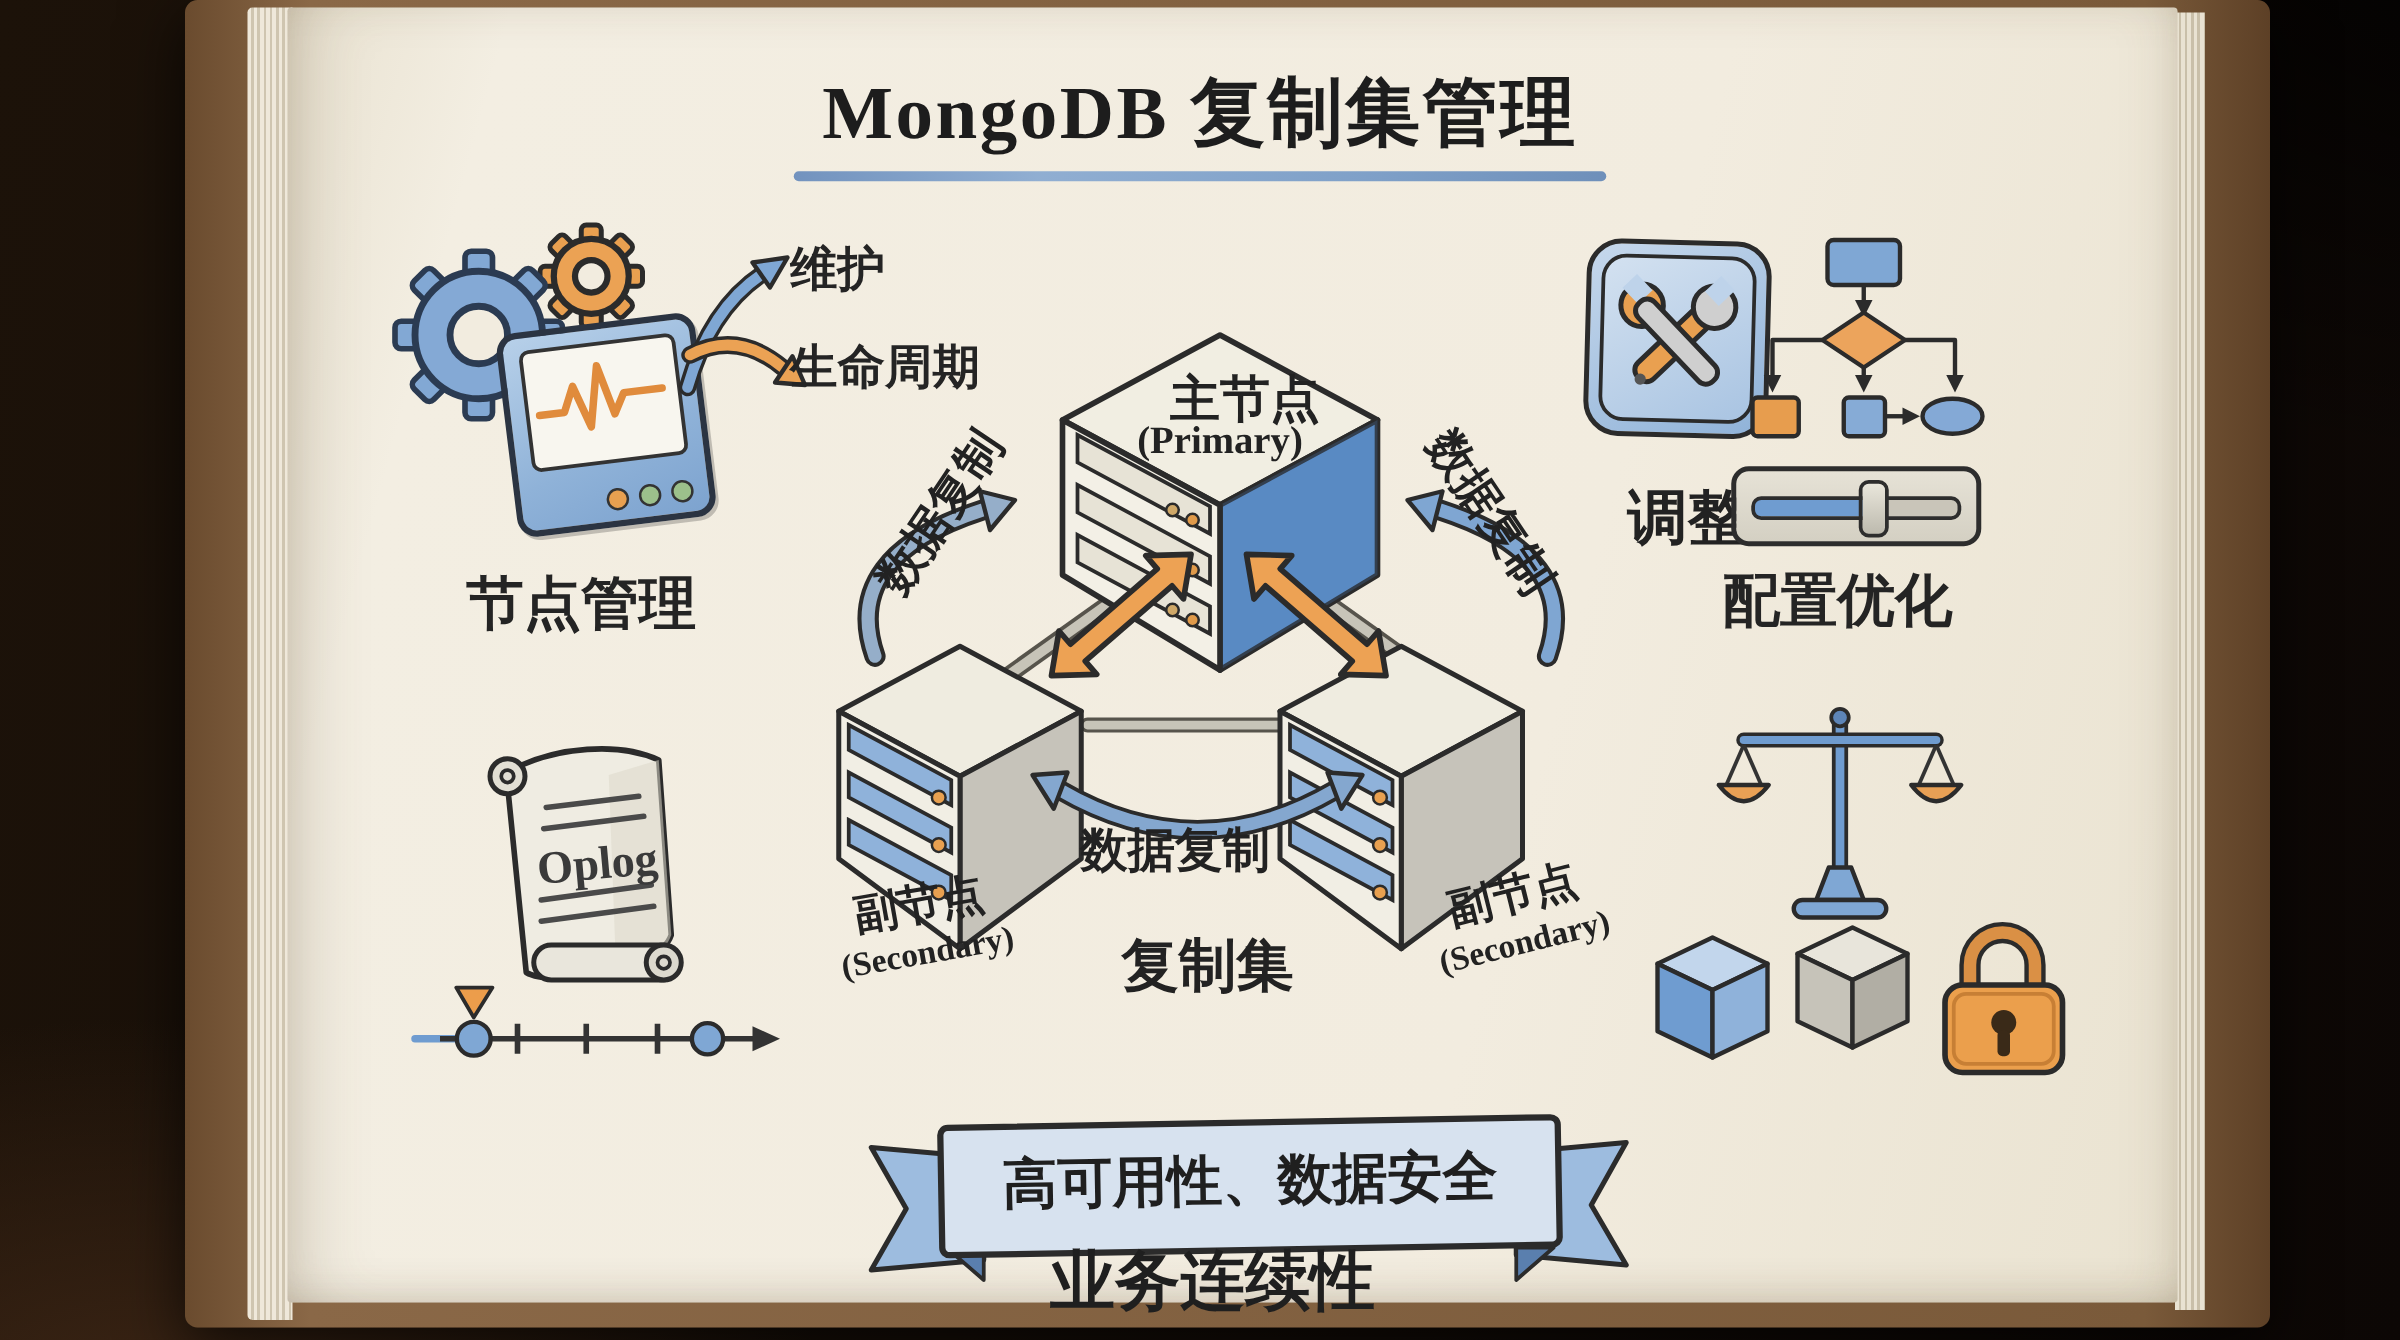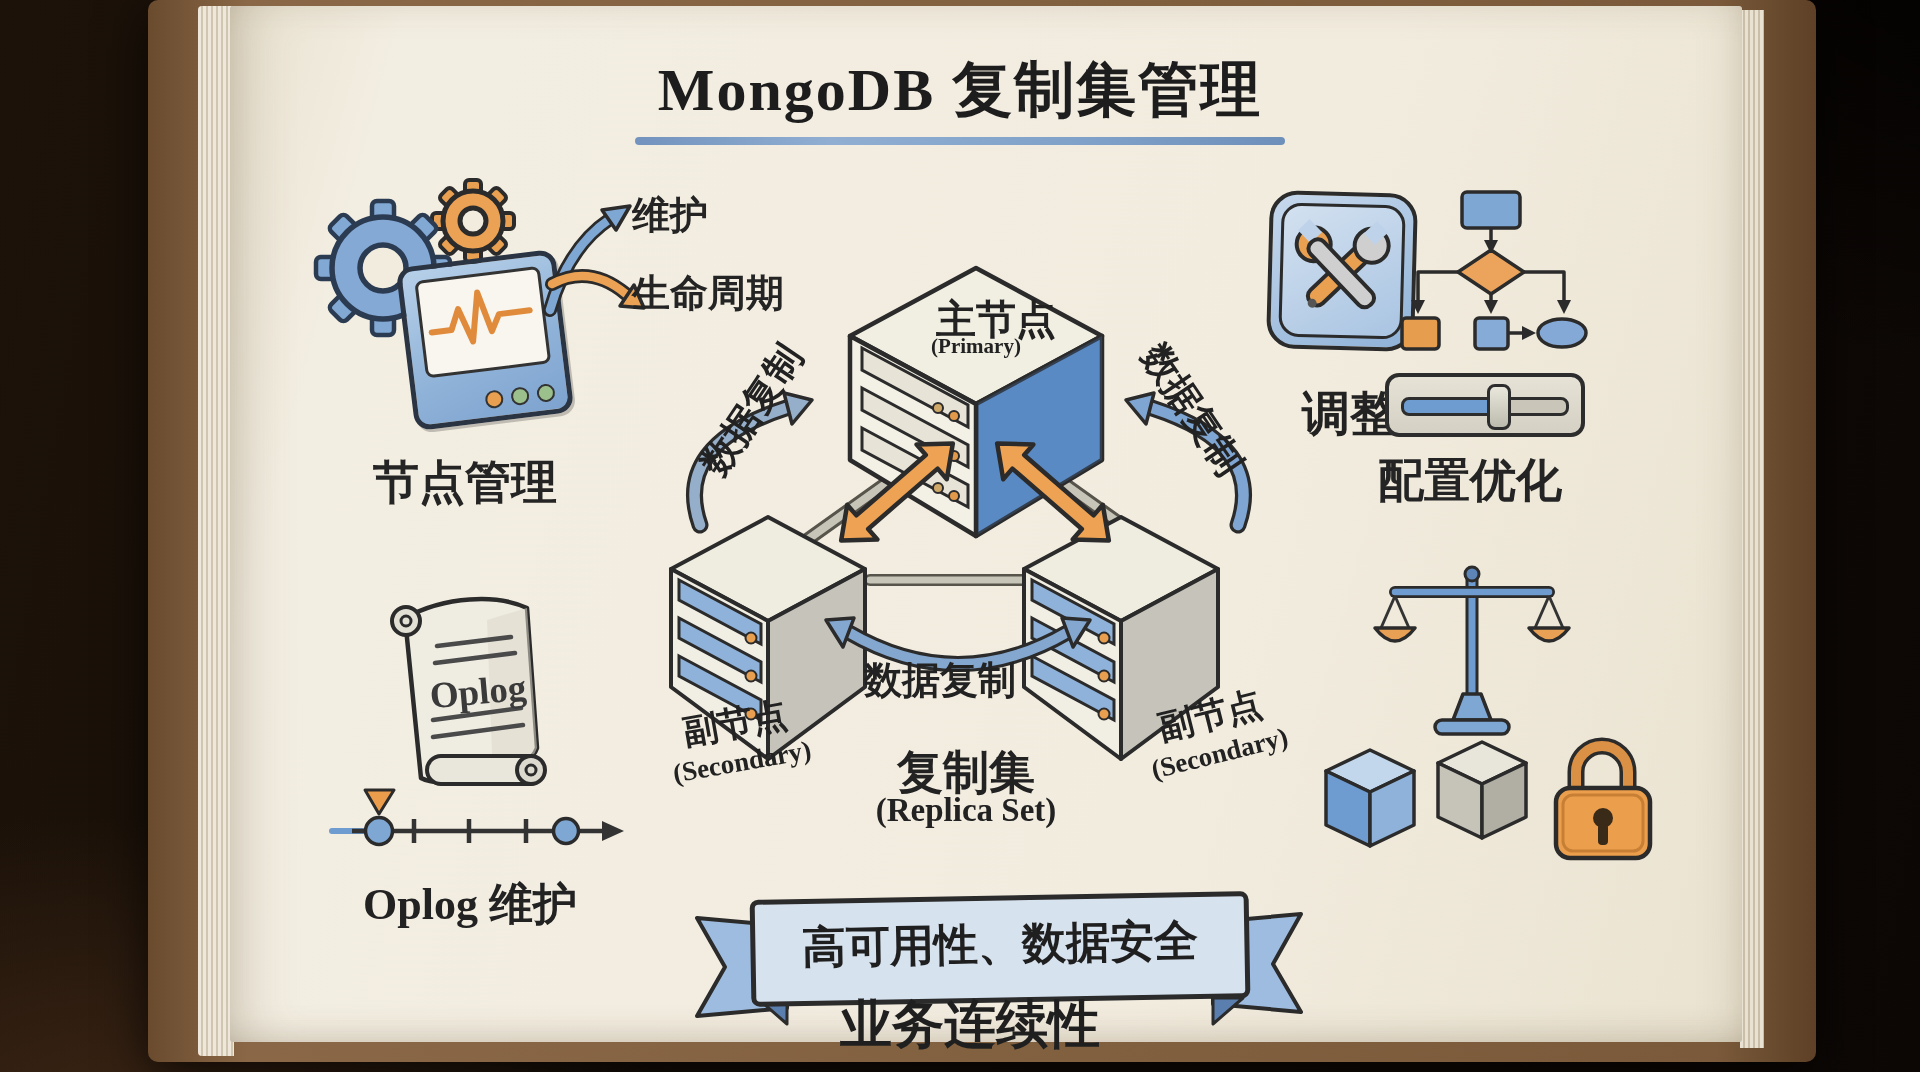--- a/index.html
+++ b/index.html
@@ -142,21 +142,21 @@
     <g stroke="#2b2b2b" stroke-width="2">
       <circle cx="98" cy="146" r="5" fill="#cfa868"></circle>
         <circle cx="114" cy="154" r="5" fill="#e09a4a"></circle>
       <circle cx="98" cy="186" r="5" fill="#cfa868"></circle>
         <circle cx="114" cy="194" r="5" fill="#e09a4a"></circle>
       <circle cx="98" cy="226" r="5" fill="#cfa868"></circle>
         <circle cx="114" cy="234" r="5" fill="#e09a4a"></circle>
     </g>
   </svg>
   <div class="t ctext" style="left:896px;top:292px;width:200px;font-size:40px;">主节点</div>
-  <div class="t ctext" style="left:876px;top:334px;width:200px;font-size:21px;">(Primary)</div>
+  <div class="t ctext" style="left:876px;top:334px;width:200px;font-size:31px;">(Primary)</div>
 
   <svg style="left:663px;top:512px;" width="210" height="252" viewBox="0 0 210 252">
     <path d="M105 5 L202 57 L105 109 L8 57 Z" fill="#efece0" stroke="#2b2b2b" stroke-width="4" stroke-linejoin="round"></path>
     <path d="M105 109 L202 57 L202 175 L105 247 Z" fill="#c6c3ba" stroke="#2b2b2b" stroke-width="4" stroke-linejoin="round"></path>
     <path d="M8 57 L105 109 L105 247 L8 175 Z" fill="#f1eee4" stroke="#2b2b2b" stroke-width="4" stroke-linejoin="round"></path>
     <g stroke="#2b2b2b" stroke-width="3" fill="#8fb2da">
       <path d="M16 68 L98 112 L98 132 L16 88 Z"></path>
       <path d="M16 106 L98 150 L98 170 L16 126 Z"></path>
       <path d="M16 144 L98 188 L98 208 L16 164 Z"></path>
     </g>
@@ -212,21 +212,20 @@
   <div style="position:absolute;left:628px;top:700px;width:220px;text-align:center;transform:rotate(-10deg);">
     <div class="t" style="position:static;font-size:35px;">副节点</div>
     <div class="t" style="position:static;font-size:27px;">(Secondary)</div>
   </div>
   <div style="position:absolute;left:1104px;top:692px;width:220px;text-align:center;transform:rotate(-14deg);">
     <div class="t" style="position:static;font-size:35px;">副节点</div>
     <div class="t" style="position:static;font-size:27px;">(Secondary)</div>
   </div>
 
   <div class="t ctext" style="left:846px;top:742px;width:240px;font-size:46px;">复制集</div>
-  <div class="t ctext" style="left:826px;top:792px;width:280px;font-size:33px;">(Replica Set)</div>
 
   <div class="tools">
     <div class="inner"></div>
     <svg style="left:0;top:0;" width="140" height="150" viewBox="0 0 140 150">
       <g stroke="#2b2b2b" stroke-linejoin="round">
         <rect x="60" y="36" width="18" height="84" rx="8" transform="rotate(45 70 78)" fill="#e9a050" stroke-width="4"></rect>
         <circle cx="41" cy="49" r="17" fill="#e9a050" stroke-width="4"></circle>
         <rect x="28" y="28" width="18" height="16" fill="#bed3ea" stroke="none" transform="rotate(45 37 36)"></rect>
         <rect x="61" y="34" width="18" height="86" rx="8" transform="rotate(-45 70 78)" fill="#cfcfcf" stroke-width="4"></rect>
         <circle cx="99" cy="49" r="17" fill="#cfcfcf" stroke-width="4"></circle>
@@ -286,21 +285,20 @@
     <polygon points="292,49 270,39 270,59" fill="#333"></polygon>
     <g stroke="#333" stroke-width="4.5">
       <line x1="82" y1="37" x2="82" y2="61"></line>
         <line x1="137" y1="37" x2="137" y2="61"></line>
         <line x1="194" y1="37" x2="194" y2="61"></line>
     </g>
     <polygon points="33,8 62,8 47,32" fill="#ec9d4b" stroke="#2b2b2b" stroke-width="3" stroke-linejoin="round"></polygon>
     <circle cx="47" cy="49" r="13.5" fill="#7fa7d4" stroke="#2b2b2b" stroke-width="3.5"></circle>
     <circle cx="234" cy="49" r="12.5" fill="#7fa7d4" stroke="#2b2b2b" stroke-width="3.5"></circle>
   </svg>
-  <div class="t ctext" style="left:340px;top:875px;width:260px;font-size:44px;">Oplog 维护</div>
 
   <svg style="left:1375px;top:562px;" width="198" height="185" viewBox="0 0 198 185">
     <line x1="97" y1="16" x2="97" y2="132" stroke="#2b2b2b" stroke-width="13" stroke-linecap="round"></line>
     <line x1="97" y1="16" x2="97" y2="132" stroke="#6f9cd0" stroke-width="7" stroke-linecap="round"></line>
     <line x1="20" y1="30" x2="174" y2="30" stroke="#2b2b2b" stroke-width="12" stroke-linecap="round"></line>
     <line x1="20" y1="30" x2="174" y2="30" stroke="#6f9cd0" stroke-width="6.5" stroke-linecap="round"></line>
     <circle cx="97" cy="12" r="7" fill="#5d85b8" stroke="#2b2b2b" stroke-width="3"></circle>
     <g stroke="#333" stroke-width="3">
       <line x1="20" y1="34" x2="6" y2="66"></line>
         <line x1="20" y1="34" x2="34" y2="66"></line>

